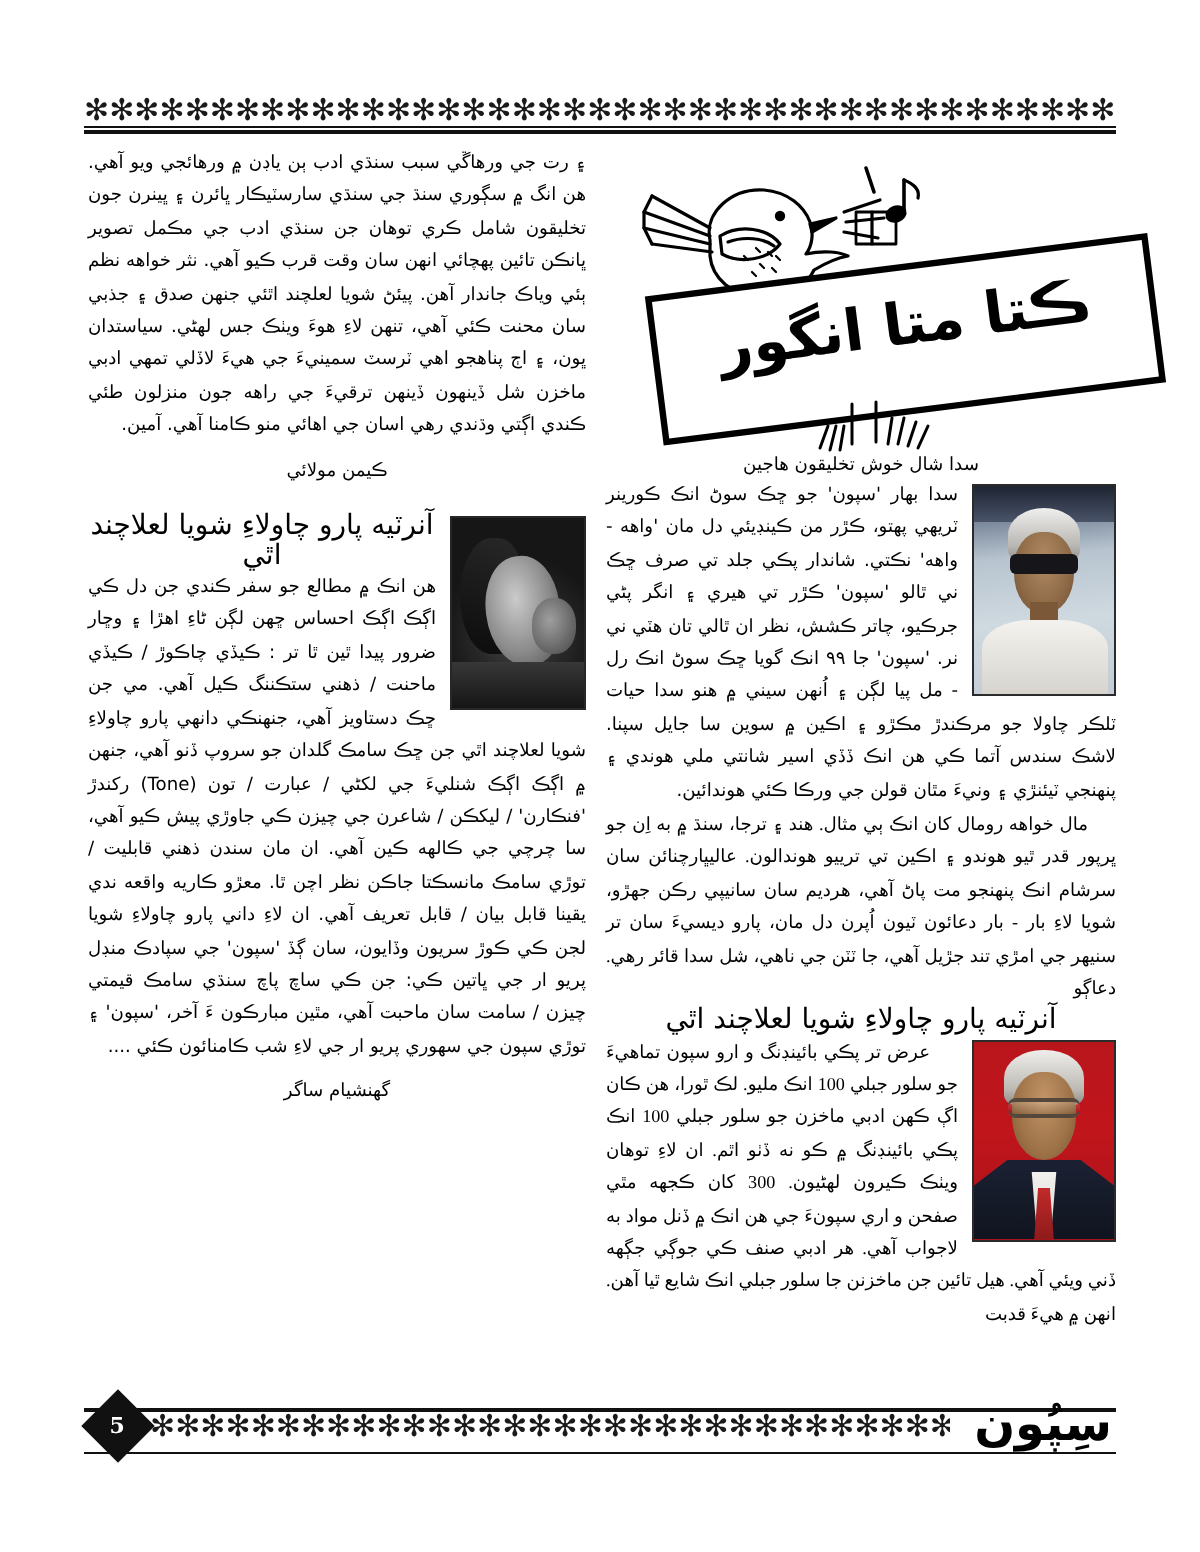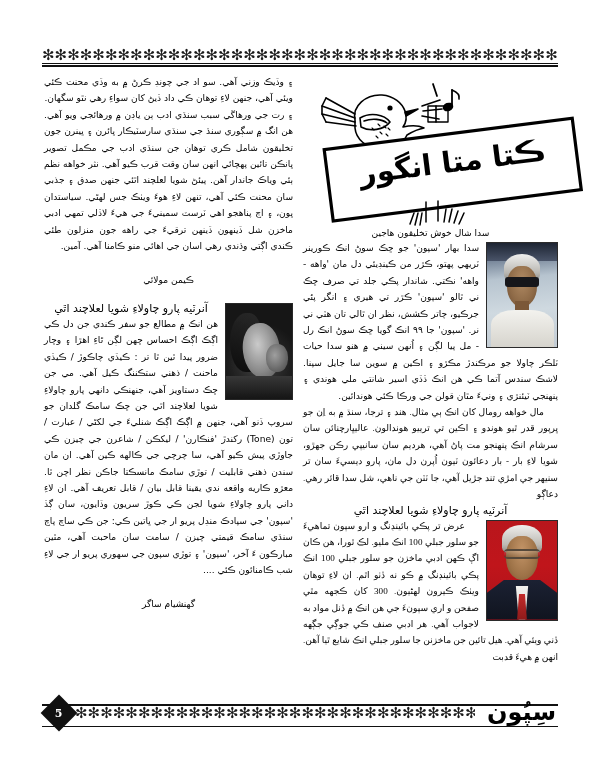--- a/index.html
+++ b/index.html
@@ -55,24 +55,24 @@
     text-align: justify;
     text-align-last: right;
     direction: rtl;
   }
   p.body.indent { text-indent: 14px; font-family: Liberation Serif, serif; }
   .sig {
     font-size: 9.1px;
     line-height: 16.4px;
     text-align: center;
     direction: rtl;
-    margin-top: 18px;
+    margin-top: 6px;
   }
   .center-line {
-    font-size: 11px;
+    font-size: 14px;
     line-height: 15px;
     text-align: center;
     direction: rtl;
   }
   .heading-sm {
     font-size: 9.1px;
     line-height: 14px;
     text-align: center;
     direction: rtl;
     font-weight: normal;
@@ -300,21 +300,20 @@
         <path d="M126 140 L126 160 M138 139 L138 159"></path>
         <path d="M110 162 l4 -11 M115 163 l3 -12 M120 163 l2 -12
                  M144 160 l2 -13 M149 160 l3 -13 M154 161 l4 -12 M159 162 l5 -11"></path>
       </g>
     </svg>
     <div class="title-text">ڪتا متا انگور</div>
   </div>
 
   <div class="col col-left">
 
-    <p class="body">۽ وڏيڪ وزني آهي. سو اد جي چونڊ ڪرڻ ۾ به وڏي محنت ڪئي ويئي آهي، جنهن لاءِ توهان ڪي داد ڏيڻ کان سواءِ رهي نٿو سگهان.</p>
     <p class="body">۽ رت جي ورهاڱي سبب سنڌي ادب ٻن ياڊن ۾ ورهائجي ويو آهي. هن انگ ۾ سڳوري سنڌ جي سنڌي سارسٽيڪار ڀائرن ۽ ڀينرن جون تخليقون شامل ڪري توهان جن سنڌي ادب جي مڪمل تصوير ڀانڪن تائين پهچائي انهن سان وقت قرب ڪيو آهي. نثر خواهه نظم ٻئي وياڪ جاندار آهن. پيئڻ شويا لعلچند اٿئي جنهن صدق ۽ جذبي سان محنت ڪئي آهي، تنهن لاءِ هوءَ ويٺڪ جس لهڻي. سياستدان ڀون، ۽ اڄ پناهجو اهي ٽرسٽ سمينيءَ جي هيءَ لاڏلي تمهي ادبي ماخزن شل ڏينهون ڏينهن ترقيءَ جي راهه جون منزلون طئي ڪندي اڳتي وڌندي رهي اسان جي اهائي منو ڪامنا آهي. آمين.</p>
     <div class="sig">ڪيمن مولائي</div>
 
     <div style="height:12px"></div>
 
     <div class="photo bw">
       <div class="pbg"></div>
       <div class="hairm"></div>
       <div class="face"></div>
       <div class="hand"></div>

